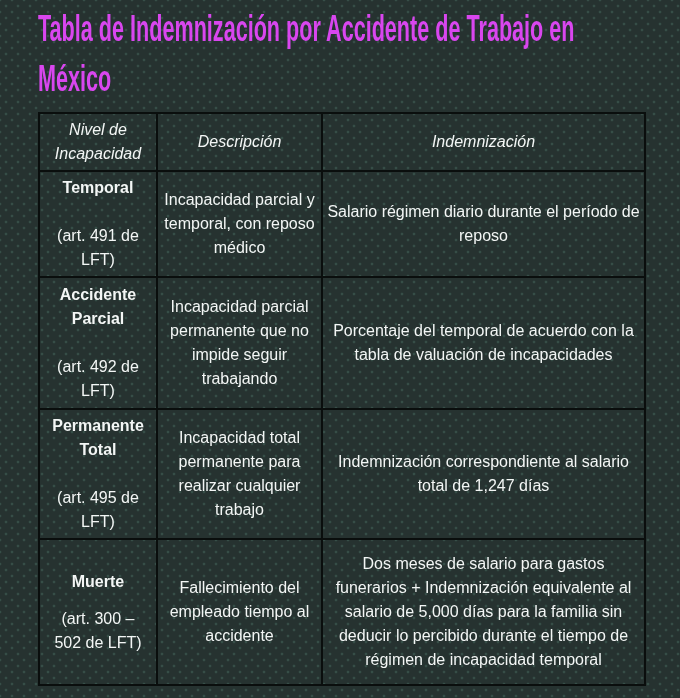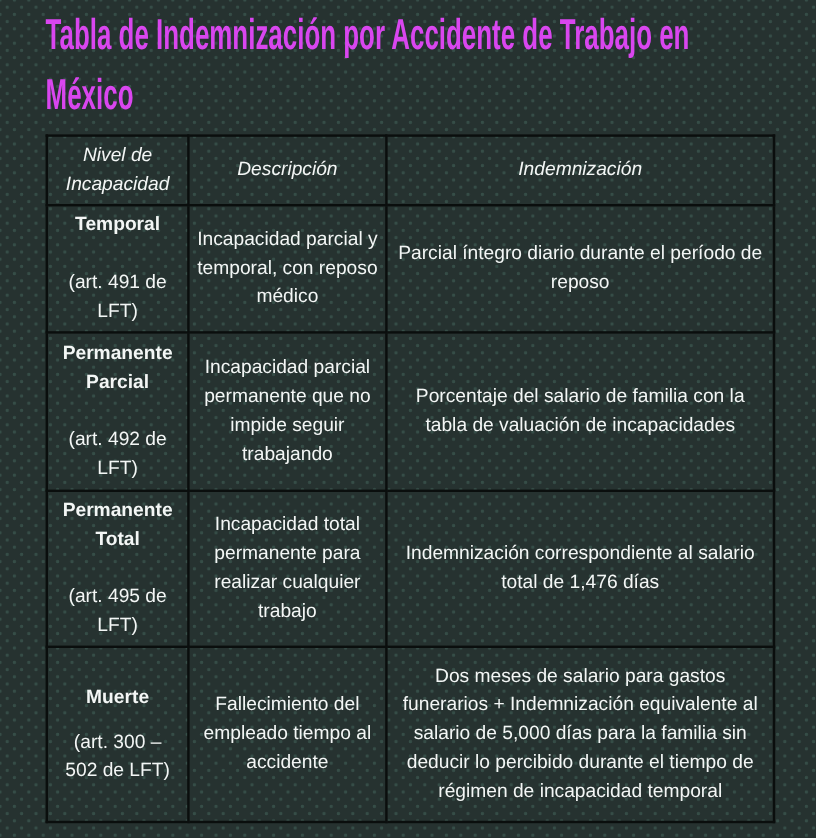--- a/index.html
+++ b/index.html
@@ -100,39 +100,39 @@
       </tr>
     </thead>
     <tbody>
 
       <tr class="row-1">
         <td class="nivel">
           <div class="nivel-label">Temporal</div>
           <div class="nivel-art">(art. 491 de LFT)</div>
         </td>
         <td class="desc">Incapacidad parcial y temporal, con reposo médico</td>
-        <td class="indem">Parcial íntegro diario durante el período de reposo</td>
+        <td class="indem">Salario régimen diario durante el período de reposo</td>
       </tr>
 
       <tr class="row-2">
         <td class="nivel">
-          <div class="nivel-label">Permanente Parcial</div>
+          <div class="nivel-label">Accidente Parcial</div>
           <div class="nivel-art">(art. 492 de LFT)</div>
         </td>
         <td class="desc">Incapacidad parcial permanente que no impide seguir trabajando</td>
-        <td class="indem">Porcentaje del salario de familia con la tabla de valuación de incapacidades</td>
+        <td class="indem">Porcentaje del temporal de acuerdo con la tabla de valuación de incapacidades</td>
       </tr>
 
       <tr class="row-3">
         <td class="nivel">
           <div class="nivel-label">Permanente Total</div>
           <div class="nivel-art">(art. 495 de LFT)</div>
         </td>
         <td class="desc">Incapacidad total permanente para realizar cualquier trabajo</td>
-        <td class="indem">Indemnización correspondiente al salario total de 1,476 días</td>
+        <td class="indem">Indemnización correspondiente al salario total de 1,247 días</td>
       </tr>
 
       <tr class="row-4">
         <td class="nivel compact">
           <div class="nivel-label">Muerte</div>
           <div class="nivel-art">(art. 300 – 502 de LFT)</div>
         </td>
         <td class="desc">Fallecimiento del empleado tiempo al accidente</td>
         <td class="indem">Dos meses de salario para gastos funerarios + Indemnización equivalente al salario de 5,000 días para la familia sin deducir lo percibido durante el tiempo de régimen de incapacidad temporal</td>
       </tr>

